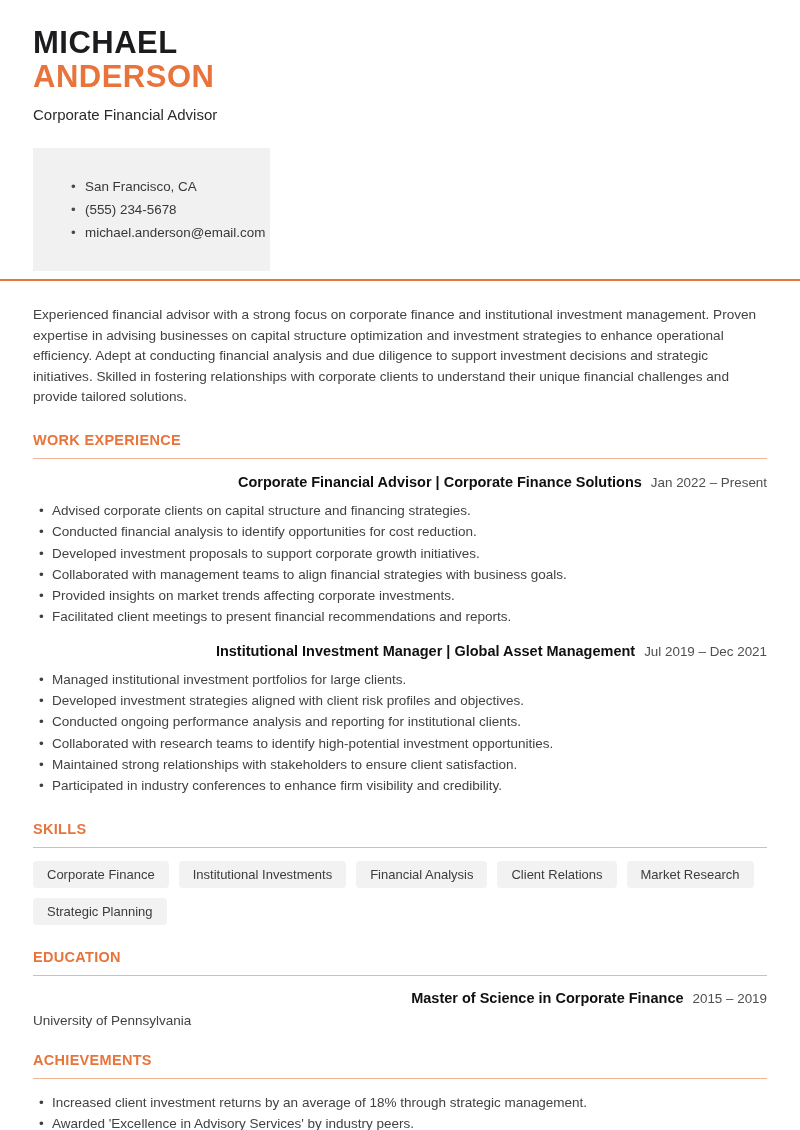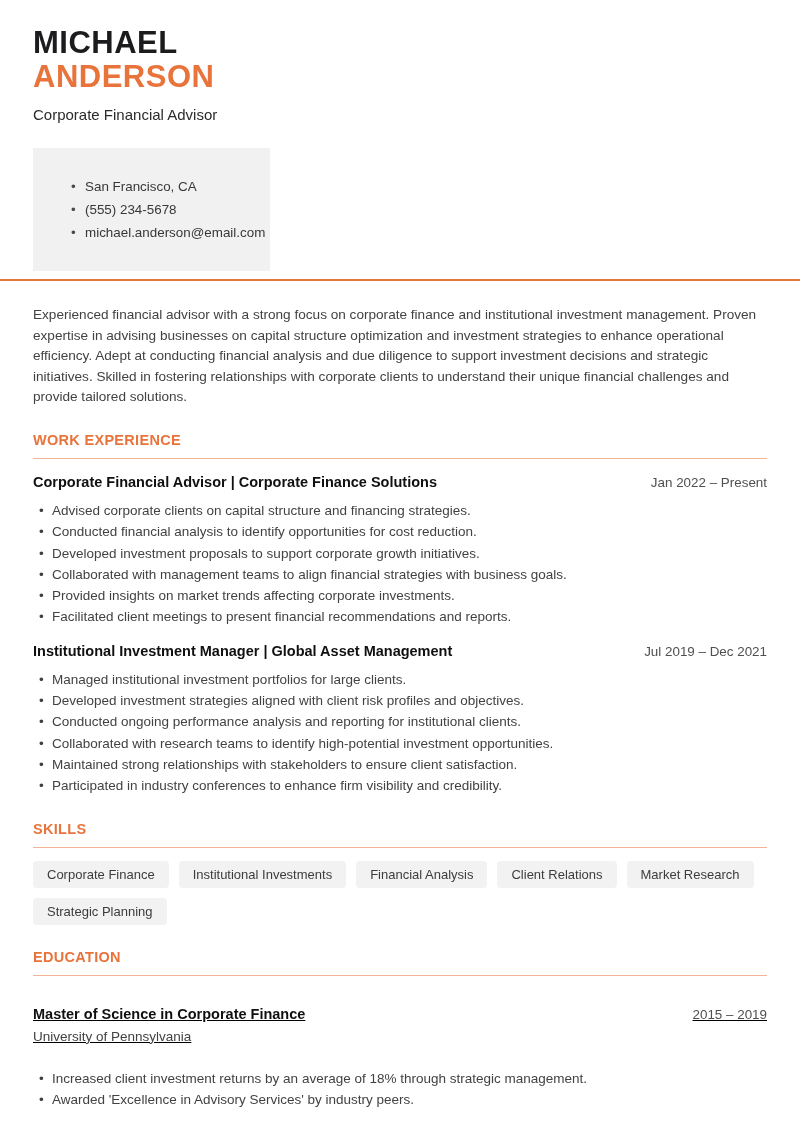--- a/index.html
+++ b/index.html
@@ -93,22 +93,23 @@
     letter-spacing: 0.3px;
     color: var(--accent_text);
     padding-bottom: 10px;
     border-bottom: 1px solid rgba(226, 121, 63, 0.55);
   }
 
   
   .job { margin-top: 15px; }
   .job-header, .edu-header {
     display: flex;
-    justify-content: space-between;
+    justify-content: flex-end;
     align-items: baseline;
+    gap: 9px;
   }
   .job-title, .edu-degree {
     font-size: 14.5px;
     font-weight: 700;
     color: #101010;
   }
   .job-dates, .edu-dates {
     font-size: 13.4px;
     color: var(--muted_text);
     white-space: nowrap;
@@ -142,21 +143,21 @@
   .tag {
     background: var(--tag_bg);
     border-radius: 4px;
     padding: 6px 14px;
     font-size: 13px;
     line-height: 15px;
     color: #3c3c3c;
   }
 
   
-  .edu-entry { margin-top: 30px; text-decoration: underline; }
+  .edu-entry { margin-top: 14px; }
   .edu-school {
     margin-top: 7px;
     font-size: 13.5px;
     color: var(--body_text);
   }
 </style>
 </head>
 <body>
 
 <div class="page">
@@ -243,20 +244,21 @@
             <div class="edu-header">
               <span class="edu-degree">Master of Science in Corporate Finance</span>
               <span class="edu-dates">2015 – 2019</span>
             </div>
             <div class="edu-school">University of Pennsylvania</div>
           </div>
         </div>
     </div>
 
     <div class="section">
+      <h2 class="section-heading">ACHIEVEMENTS</h2>
       <ul class="bullet-list" style="margin-top:13px;">
 
       <li>Increased client investment returns by an average of 18% through strategic management.</li>
           <li>Awarded 'Excellence in Advisory Services' by industry peers.</li>
         </ul>
     </div>
 
 
   </div>
 </div>

